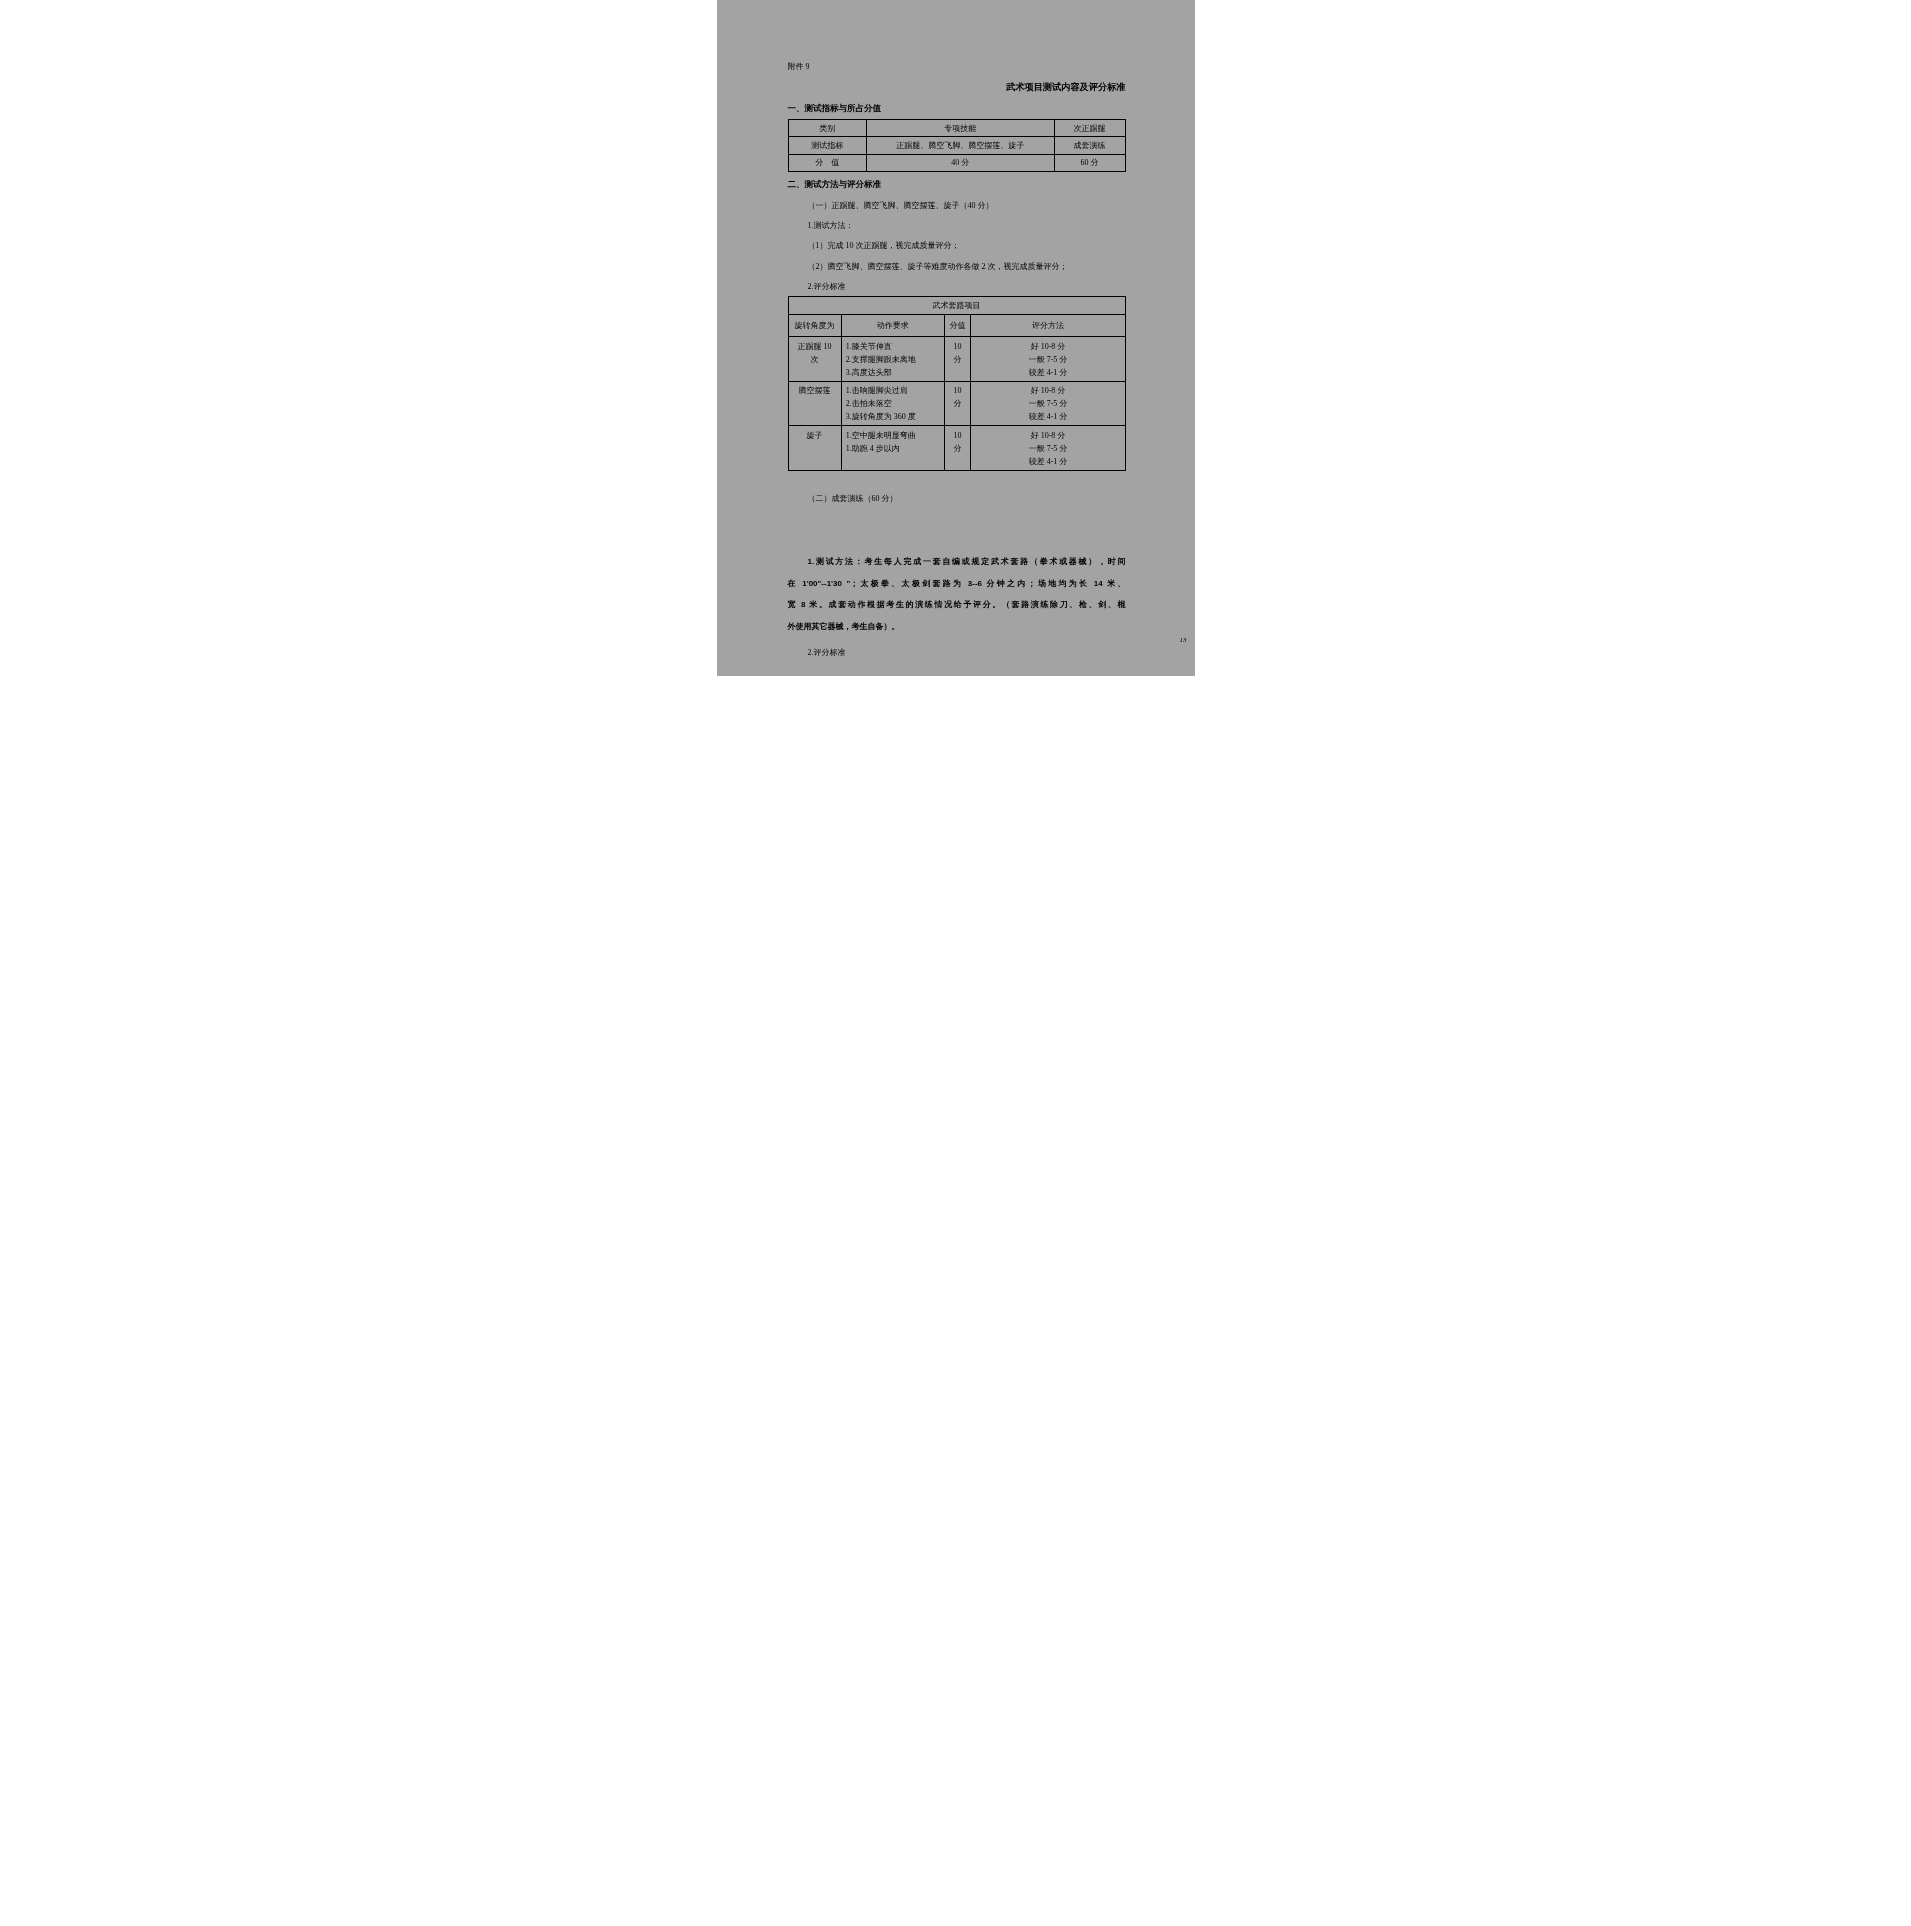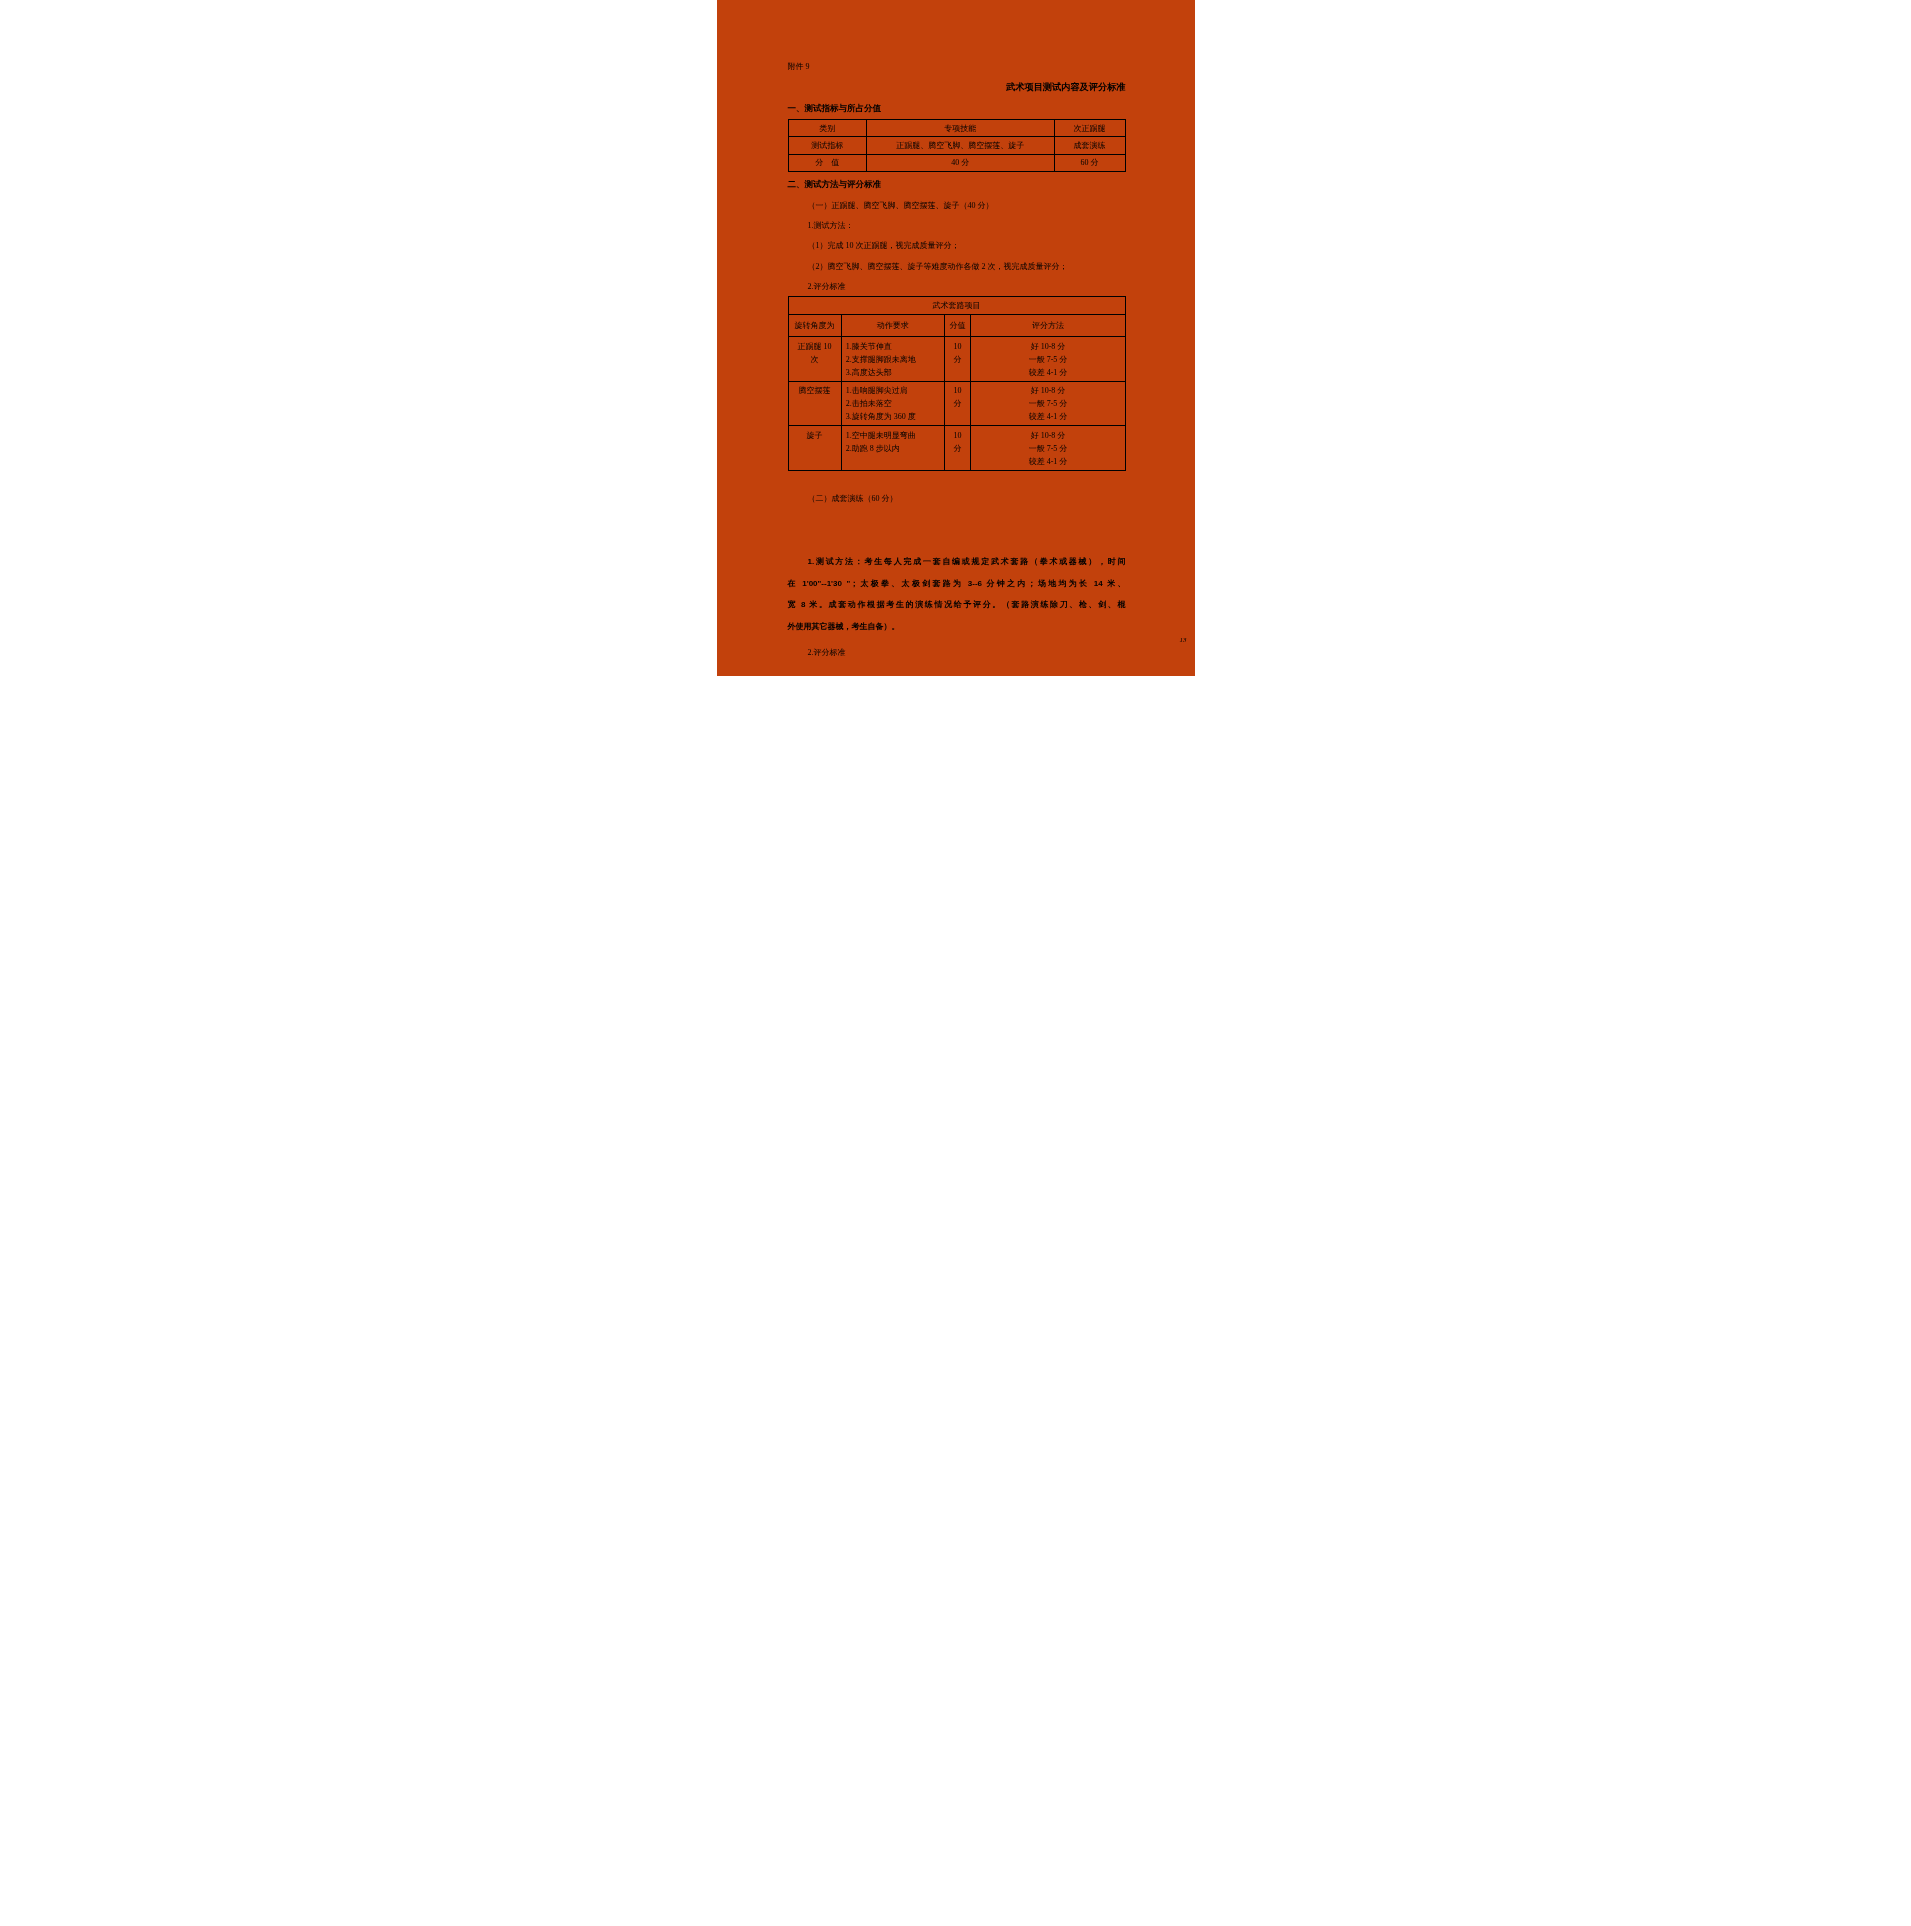--- a/index.html
+++ b/index.html
@@ -1,21 +1,21 @@
 <!DOCTYPE html>
 <html style="font-size:6.2px"><head>
 <meta charset="utf-8">
 <style>
   html, body { margin: 0; padding: 0; background: #ffffff; }
   .page {
     position: relative;
     width: 478px;
     height: 676px;
     margin: 0 auto;
-    background: #c2410c;
+    background: #a3a3a3;
     color: #000;
     box-sizing: border-box;
     padding: 61px 69px 0 71px;
     font-family: "Liberation Serif", "DejaVu Serif", serif;
     font-size: 8px;
     line-height: 1.4;
   }
   .serif { font-family: "Liberation Serif", "DejaVu Serif", serif; }
   .attachment { font-size: 8px; }
   .doc-title {
@@ -198,21 +198,21 @@
           <div>较差 4-1 分</div>
         </td>
       </tr>
 
       <tr class="drow">
         <td class="c-name">
           <div>旋子</div>
         </td>
         <td class="c-req">
           <div>1.空中腿未明显弯曲</div>
-          <div>2.助跑 8 步以内</div>
+          <div>1.助跑 4 步以内</div>
         </td>
         <td class="c-score">
           <div>10</div>
           <div>分</div>
         </td>
         <td class="c-grade">
           <div>好 10-8 分</div>
           <div>一般 7-5 分</div>
           <div>较差 4-1 分</div>
         </td>

